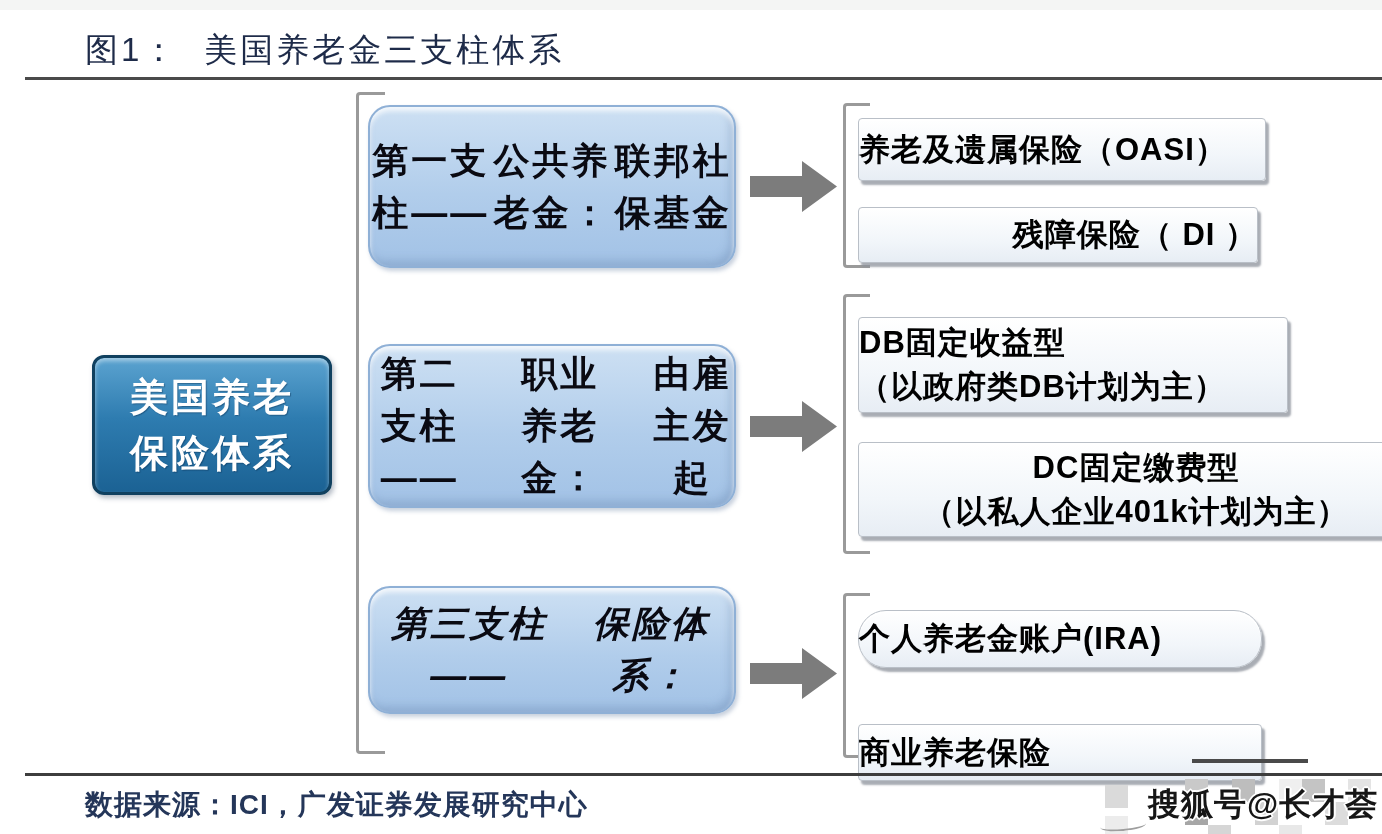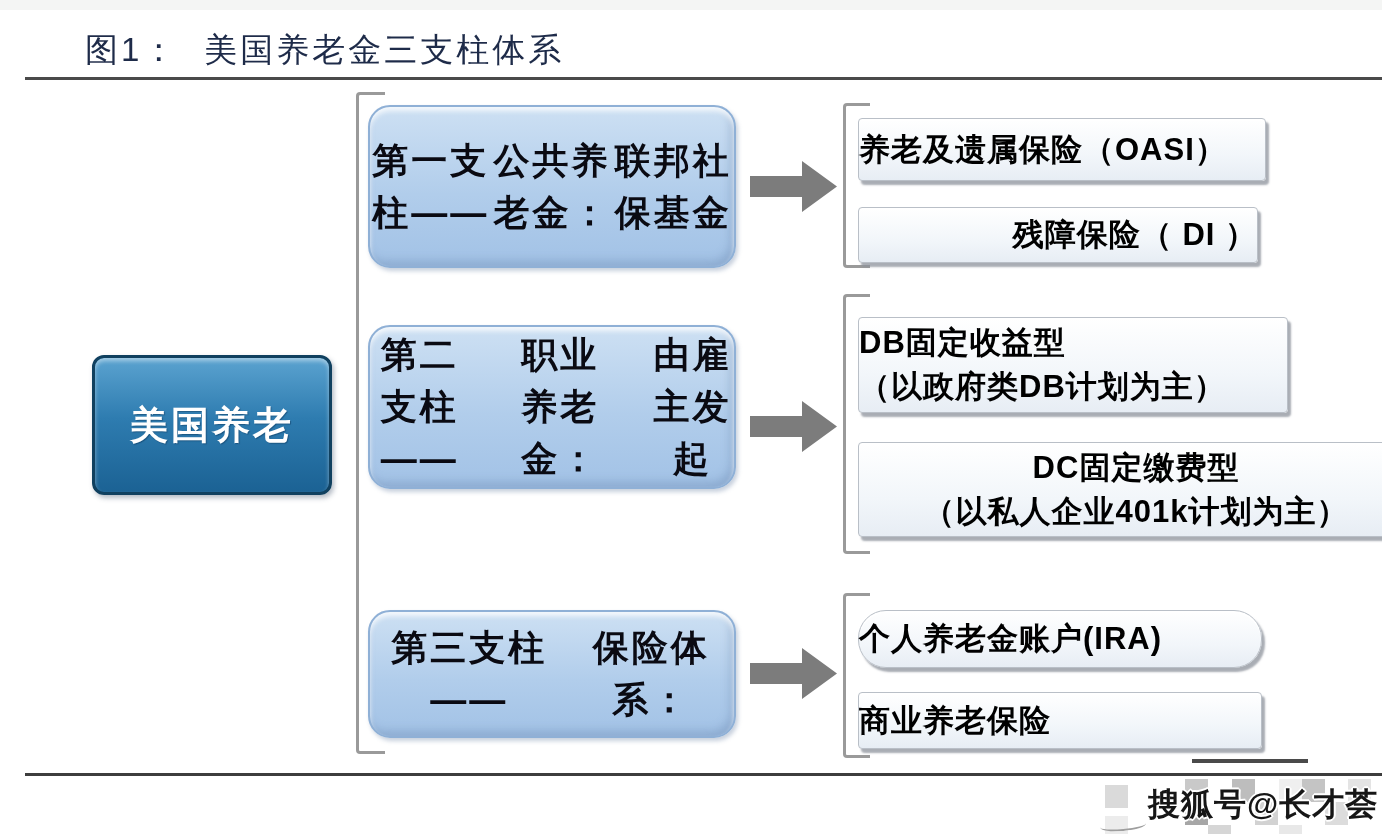--- a/index.html
+++ b/index.html
@@ -43,43 +43,43 @@
   .pillar{
     position:absolute;left:368px;width:368px;box-sizing:border-box;
     border-radius:22px;border:2px solid #8fb0d6;
     background:linear-gradient(180deg,#cde0f3 0%,#b1cdeb 55%,#a2c2e6 100%);
     box-shadow:inset 0 4px 5px rgba(255,255,255,0.8), inset -4px -5px 8px rgba(100,130,170,0.35), 2px 3px 4px rgba(130,150,180,0.45);
     color:#0a0a12;font-weight:bold;font-size:36px;letter-spacing:3px;
     display:flex;flex-direction:row;justify-content:center;align-items:center;
     line-height:52px;text-align:center;
   }
   .pillar-1{top:105px;height:163px;}
-  .pillar-2{top:325px;height:164px;gap:41px;}
-  .pillar-3{top:610px;height:128px;}
+  .pillar-2{top:344px;height:164px;gap:41px;}
+  .pillar-3{top:586px;height:128px;font-style:italic;}
 
   
   .arrow{position:absolute;left:750px;width:88px;height:55px;}
   .arrow-1{top:159px;} .arrow-2{top:399px;} .arrow-3{top:646px;}
 
   
   .leaf{
     position:absolute;left:858px;box-sizing:border-box;
     border:1px solid #b9bfc7;border-radius:4px;
     background:linear-gradient(180deg,#ffffff 0%,#f2f6fa 60%,#e7edf4 100%);
     box-shadow:3px 4px 2px rgba(140,146,155,0.75), inset 0 2px 0 #ffffff;
     color:#000000;font-weight:bold;font-size:31px;letter-spacing:1px;
     display:flex;flex-direction:column;justify-content:center;
     line-height:44px;white-space:nowrap;
   }
   .leaf-oasi{top:118px;width:408px;height:63px;}
   .leaf-di{top:207px;width:400px;height:56px;text-align:right;}
   .leaf-db{top:317px;width:430px;height:96px;}
   .leaf-dc{top:442px;width:556px;height:95px;align-items:center;}
   .leaf-ira{top:610px;width:404px;height:58px;border-radius:28px;}
-  .leaf-comm{top:692px;width:404px;height:57px;}
+  .leaf-comm{top:724px;width:404px;height:57px;}
 
   
   .source{
     position:absolute;left:85px;top:786px;font-size:28px;font-weight:bold;
     color:#243659;letter-spacing:1px;white-space:nowrap;
   }
 
   
   .wm-square{position:absolute;}
   .watermark-text{
@@ -100,20 +100,21 @@
 
   <div class="top-strip"></div>
 
   <div class="title">
     <span>图1：</span><span class="gap">美国养老金三支柱体系</span>
   </div>
   <div class="rule rule-top"></div>
 
   <div class="root-box">
     <div>美国养老</div>
+    <div>保险体系</div>
   </div>
 
   <div class="bracket main-bracket"></div>
 
   <div class="pillar pillar-1">
     <div>第一支柱——</div>
     <div>公共养老金：</div>
     <div>联邦社保基金</div>
   </div>
   <svg class="arrow arrow-1" viewBox="0 0 88 55">
@@ -155,20 +156,21 @@
   <div class="bracket g3-bracket"></div>
   <div class="leaf leaf-ira">
     <div>个人养老金账户(IRA)</div>
   </div>
   <div class="leaf leaf-comm">
     <div>商业养老保险</div>
   </div>
 
   <div class="dash-mark"></div>
   <div class="rule rule-bottom"></div>
+  <div class="source">数据来源：ICI，广发证券发展研究中心</div>
 
   <div class="wm-square" style="left:1105px;top:785px;width:23px;height:23px;background:#dadada;"></div>
   <div class="wm-square" style="left:1105px;top:816px;width:23px;height:18px;background:#ececec;"></div>
   <div class="wm-square" style="left:1185px;top:779px;width:23px;height:23px;background:#c9c9c9;"></div>
   <div class="wm-square" style="left:1185px;top:802px;width:23px;height:23px;background:#a6a6a6;"></div>
   <div class="wm-square" style="left:1208px;top:825px;width:23px;height:9px;background:#d6d6d6;"></div>
   <div class="wm-square" style="left:1232px;top:779px;width:23px;height:23px;background:#bdbdbd;"></div>
   <div class="wm-square" style="left:1255px;top:802px;width:23px;height:23px;background:#d2d2d2;"></div>
   <div class="wm-square" style="left:1279px;top:779px;width:23px;height:23px;background:#efefef;"></div>
   <div class="wm-square" style="left:1302px;top:779px;width:23px;height:23px;background:#c4c4c4;"></div>

